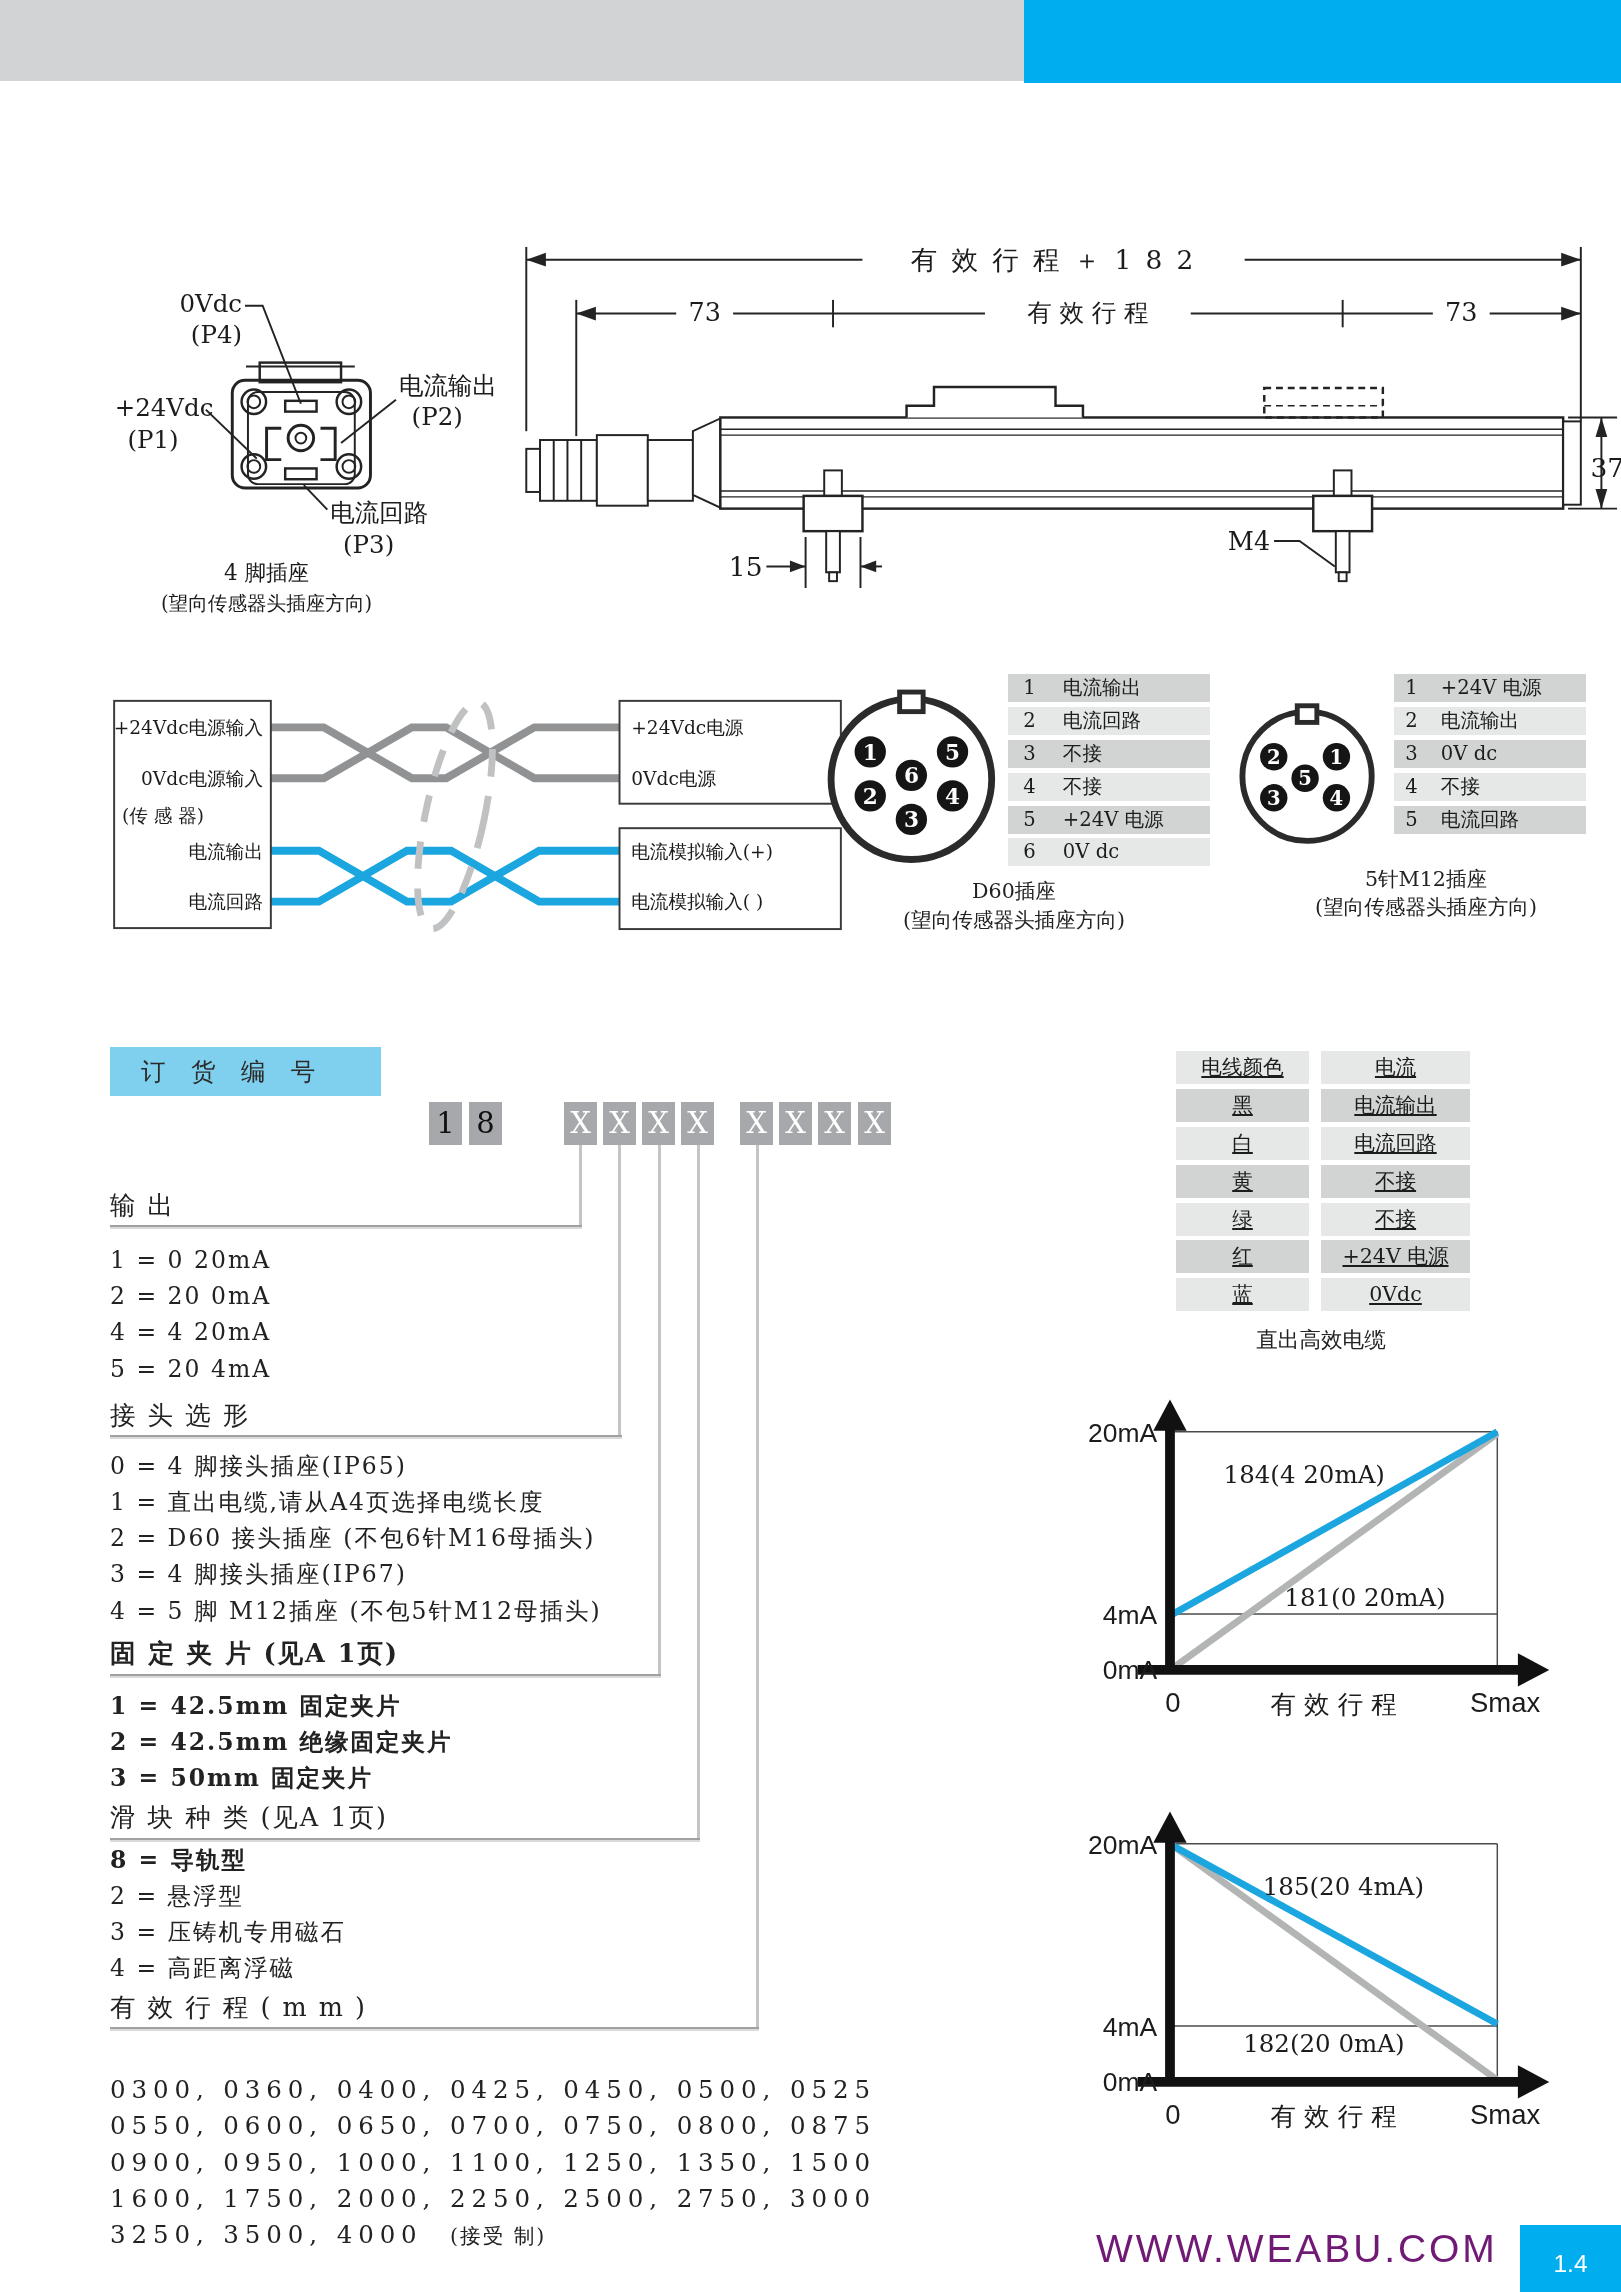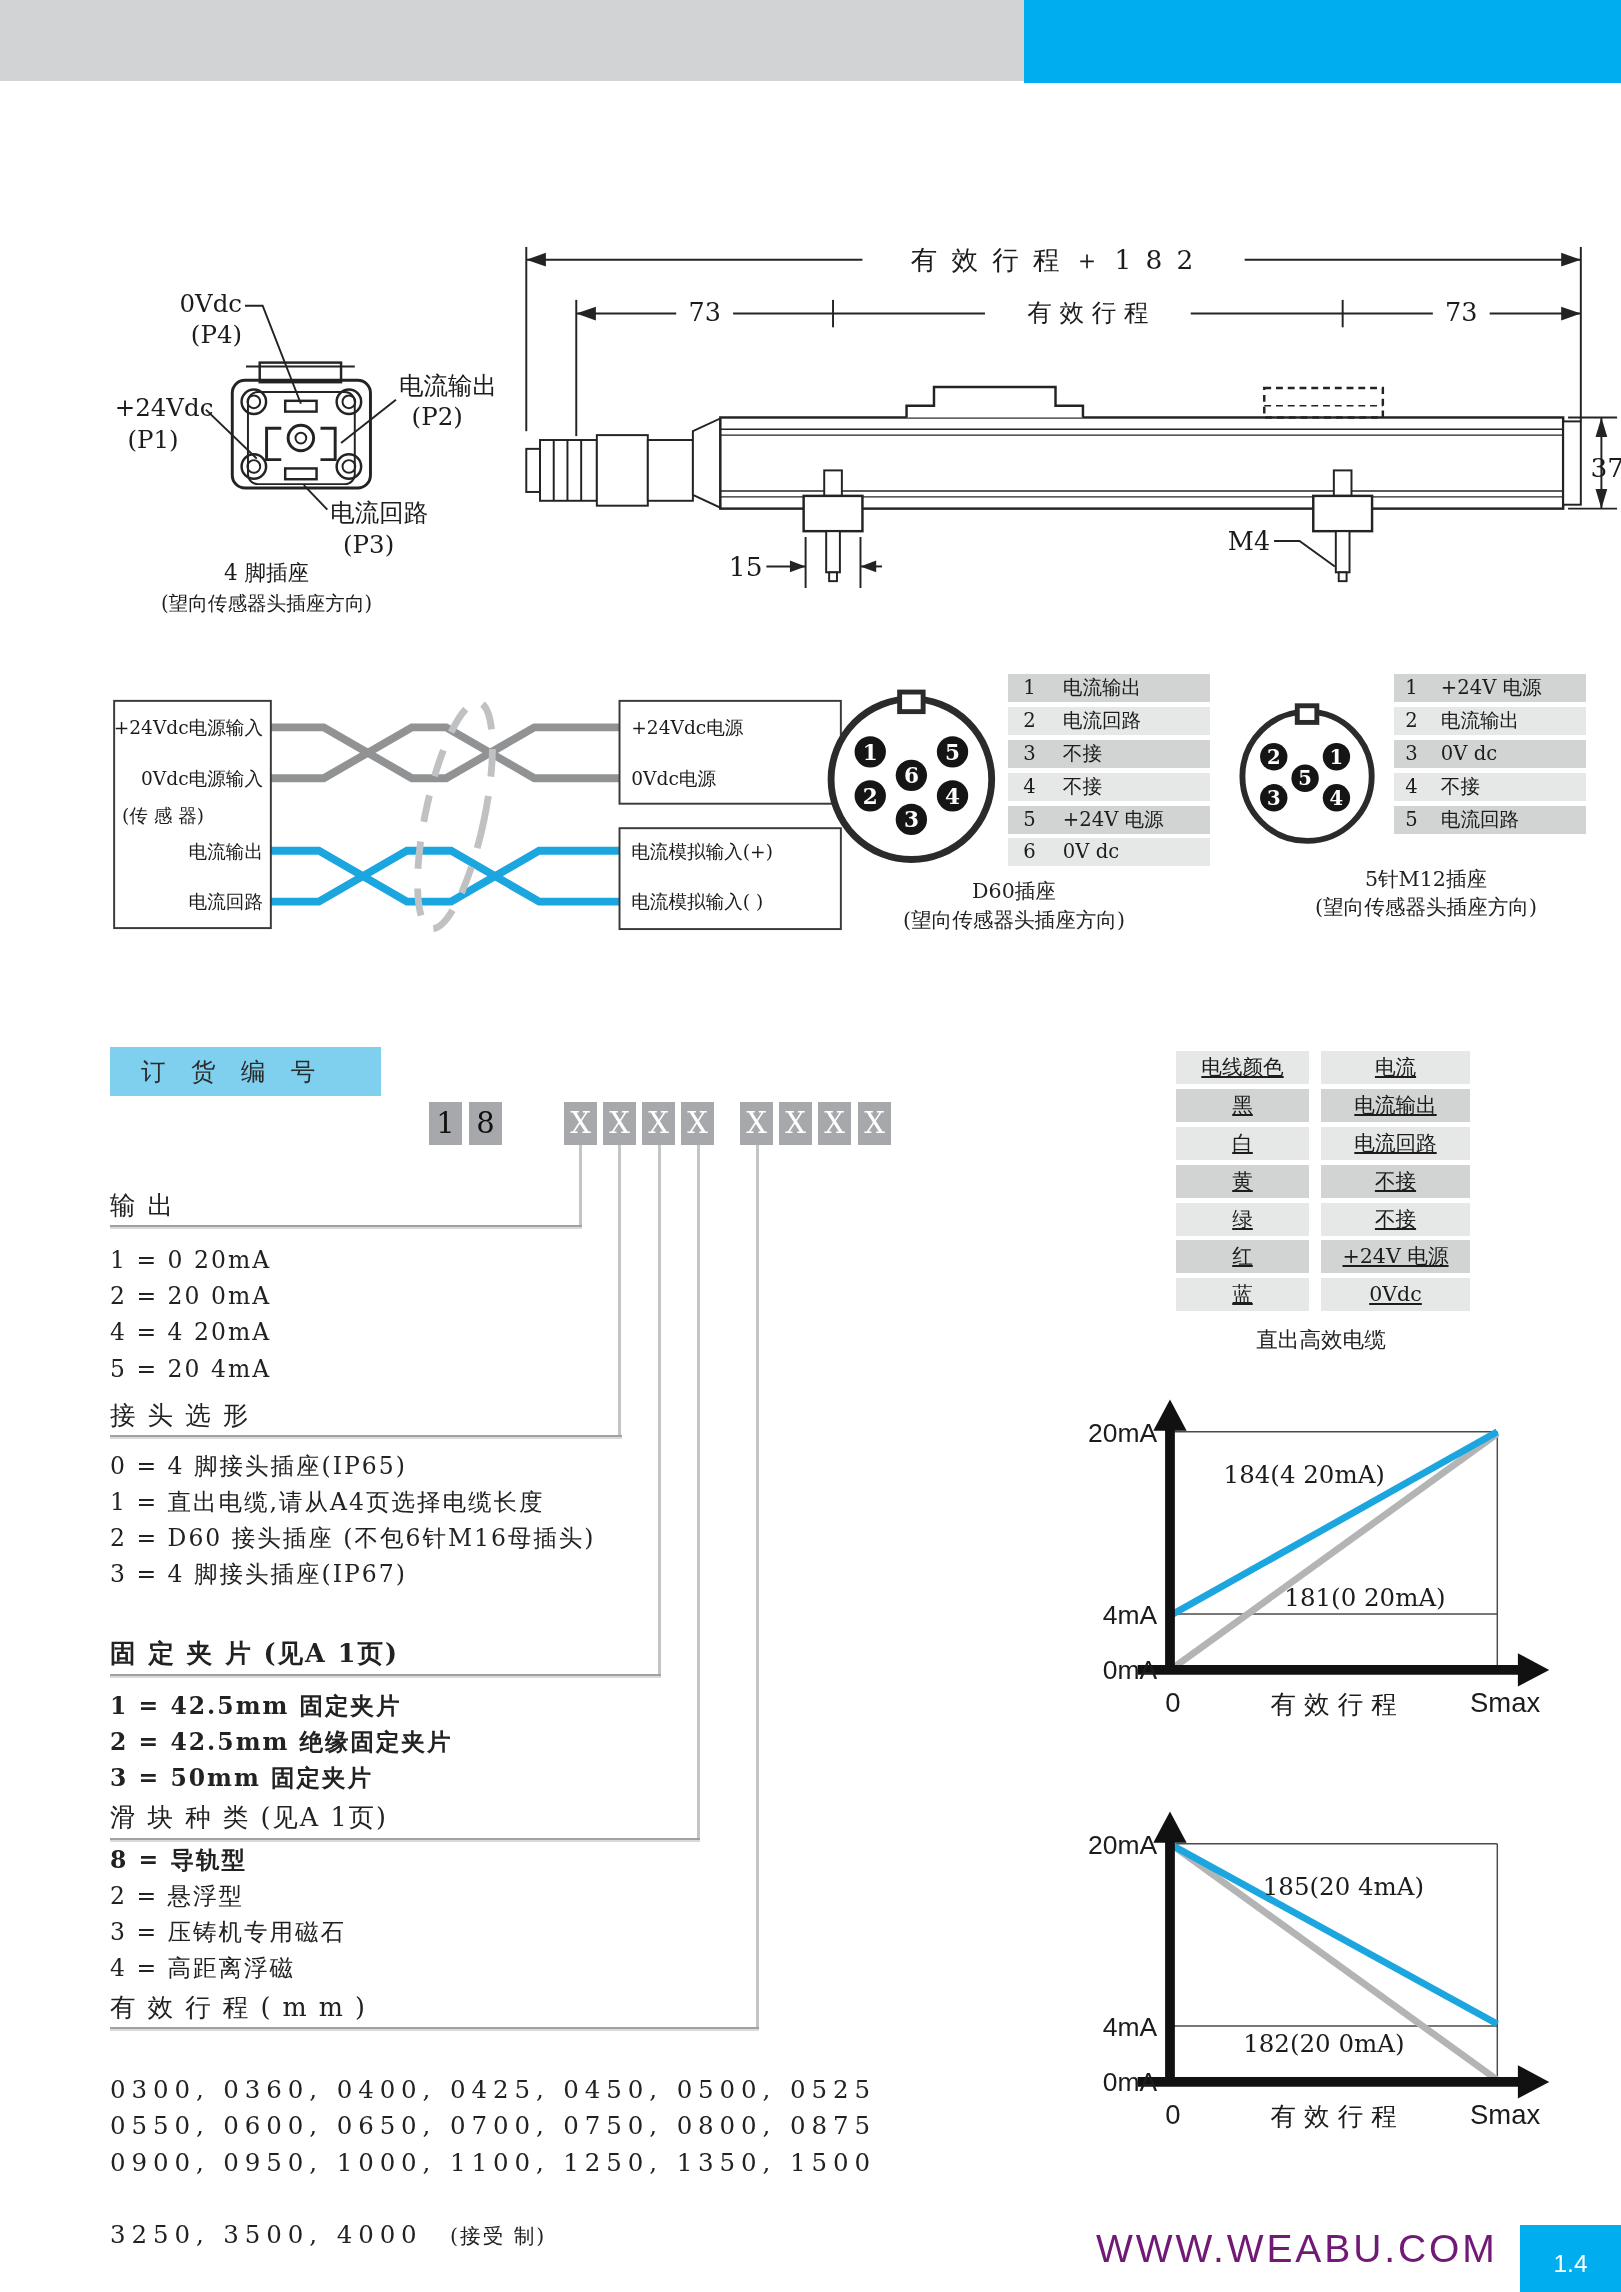--- a/index.html
+++ b/index.html
@@ -321,39 +321,41 @@
   <div class="opt" style="top:1282px;">2 = 20  0mA</div>
   <div class="opt" style="top:1318px;">4 = 4  20mA</div>
   <div class="opt" style="top:1355px;">5 = 20  4mA</div>
 
   <div class="sec-title" style="top:1398px;">接 头 选 形</div>
   <div class="rule" style="left:110px;top:1435px;width:512px;"></div>
   <div class="opt" style="top:1450px;">0 = 4 脚接头插座(IP65)</div>
   <div class="opt" style="top:1486px;">1 = 直出电缆,请从A4页选择电缆长度</div>
   <div class="opt" style="top:1522px;">2 = D60 接头插座 (不包6针M16母插头)</div>
   <div class="opt" style="top:1558px;">3 = 4 脚接头插座(IP67)</div>
+  <div class="opt" style="top:1595px;">4 = 5 脚 M12插座 (不包5针M12母插头)</div>
 
   <div class="sec-title bold" style="top:1636px;">固 定 夹 片 (见A 1页)</div>
   <div class="rule" style="left:110px;top:1674px;width:551px;"></div>
   <div class="opt bold" style="top:1690px;">1 = 42.5mm 固定夹片</div>
   <div class="opt bold" style="top:1726px;">2 = 42.5mm 绝缘固定夹片</div>
   <div class="opt bold" style="top:1762px;">3 = 50mm 固定夹片</div>
 
   <div class="sec-title" style="top:1800px;">滑 块 种 类 (见A 1页)</div>
   <div class="rule" style="left:110px;top:1838px;width:590px;"></div>
   <div class="opt bold" style="top:1844px;">8 = 导轨型</div>
   <div class="opt" style="top:1880px;">2 = 悬浮型</div>
   <div class="opt" style="top:1916px;">3 = 压铸机专用磁石</div>
   <div class="opt" style="top:1952px;">4 = 高距离浮磁</div>
 
   <div class="sec-title" style="top:1990px;">有 效 行 程 ( m m )</div>
   <div class="rule" style="left:110px;top:2027px;width:649px;"></div>
   <div class="stroke-line" style="top:2075px;">0300, 0360, 0400, 0425, 0450, 0500, 0525</div>
   <div class="stroke-line" style="top:2111px;">0550, 0600, 0650, 0700, 0750, 0800, 0875</div>
   <div class="stroke-line" style="top:2148px;">0900, 0950, 1000, 1100, 1250, 1350, 1500</div>
+  <div class="stroke-line" style="top:2184px;">1600, 1750, 2000, 2250, 2500, 2750, 3000</div>
   <div class="stroke-line" style="top:2220px;text-align:center;"><span>3250, 3500, 4000</span>&nbsp;&nbsp;<span class="stroke-note">(接受  制)</span></div>
 
   <div class="abs" style="left:1176px;top:1051px;">
     <div class="cab-row">
         <div class="cab-c1 bg-b">电线颜色</div>
         <div class="cab-c2 bg-b">电流</div>
       </div>
     <div class="cab-row">
         <div class="cab-c1 bg-a">黑</div>
         <div class="cab-c2 bg-a">电流输出</div>

